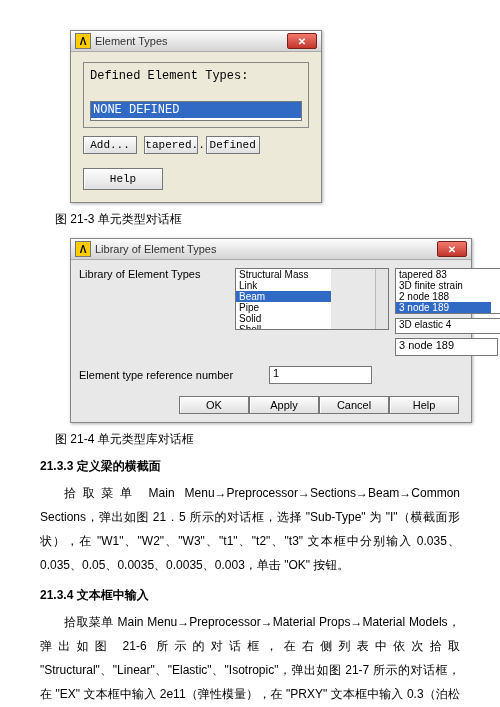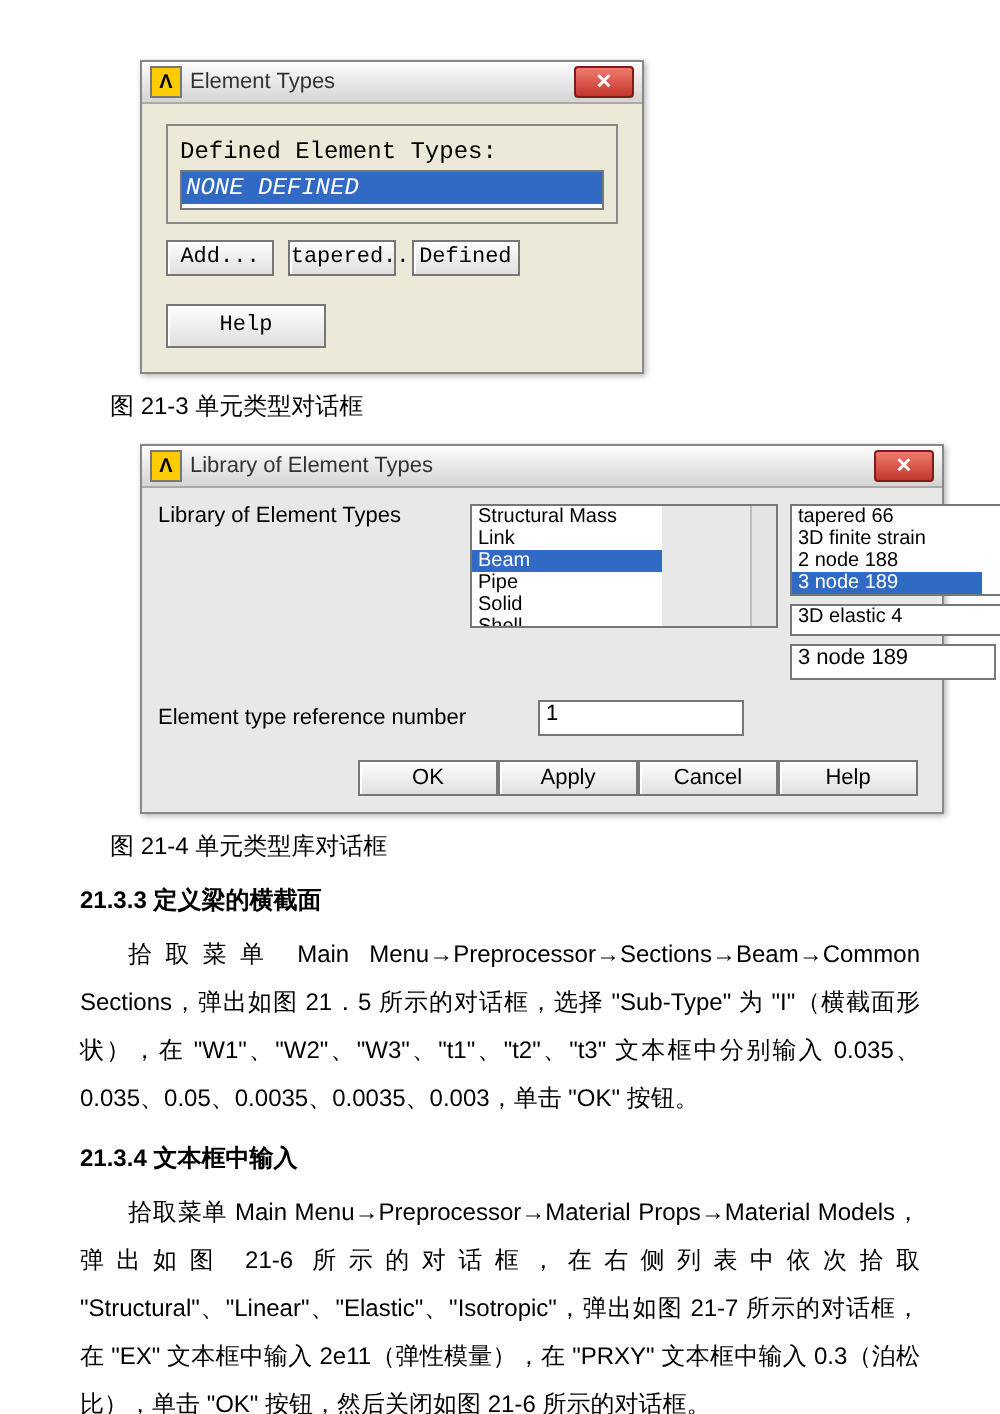--- a/index.html
+++ b/index.html
@@ -64,22 +64,21 @@
     background: #ece9d8;
   }
   .defined-label {
     font-family: "Courier New", monospace;
     font-size: 12px;
   }
   .listbox {
     border: 1px solid #777;
     background: #fff;
     height: 18px;
-    margin-top: 2px;
-    font-style: italic;
+    margin-top: 18px;
   }
   .listbox .selected {
     background: #316ac5;
     color: #fff;
     font-family: "Courier New", monospace;
     padding: 1px 2px;
     font-size: 12px;
   }
   .btn {
     display: inline-block;
@@ -211,21 +210,21 @@
             <div class="item sel">Beam</div>
             <div class="item">Pipe</div>
             <div class="item">Solid</div>
             <div class="item">Shell</div>
           </div>
         <div class="scroll-hint"></div>
       </div>
       <div class="lib-col2">
         <div class="listwrap">
           <div class="lib-list lib-list2" id="list2a">
-              <div class="item">tapered    66</div>
+              <div class="item">tapered    83</div>
               <div class="item">3D finite strain</div>
               <div class="item">2 node   188</div>
               <div class="item sel">3 node   189</div>
             </div>
           <div class="scroll-hint"></div>
         </div>
         <div class="lib-list" id="list2b" style="height:14px;width:107px;">
             <div class="item">3D elastic    4</div>
           </div>
         <div class="mini-input">3 node   189</div>

